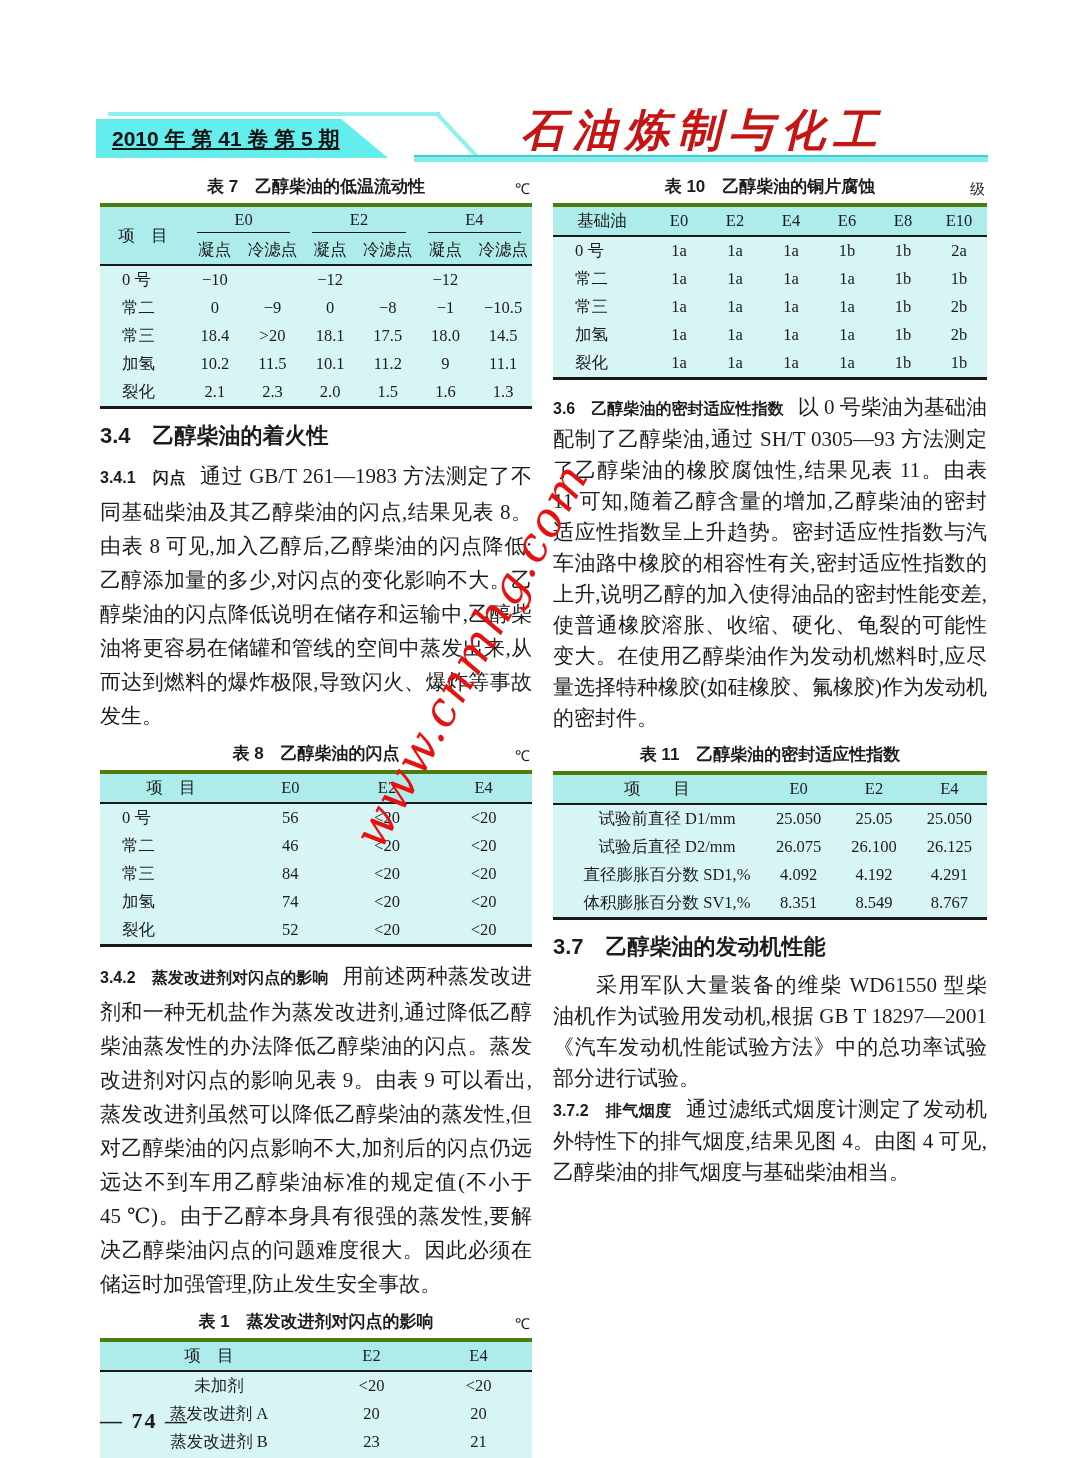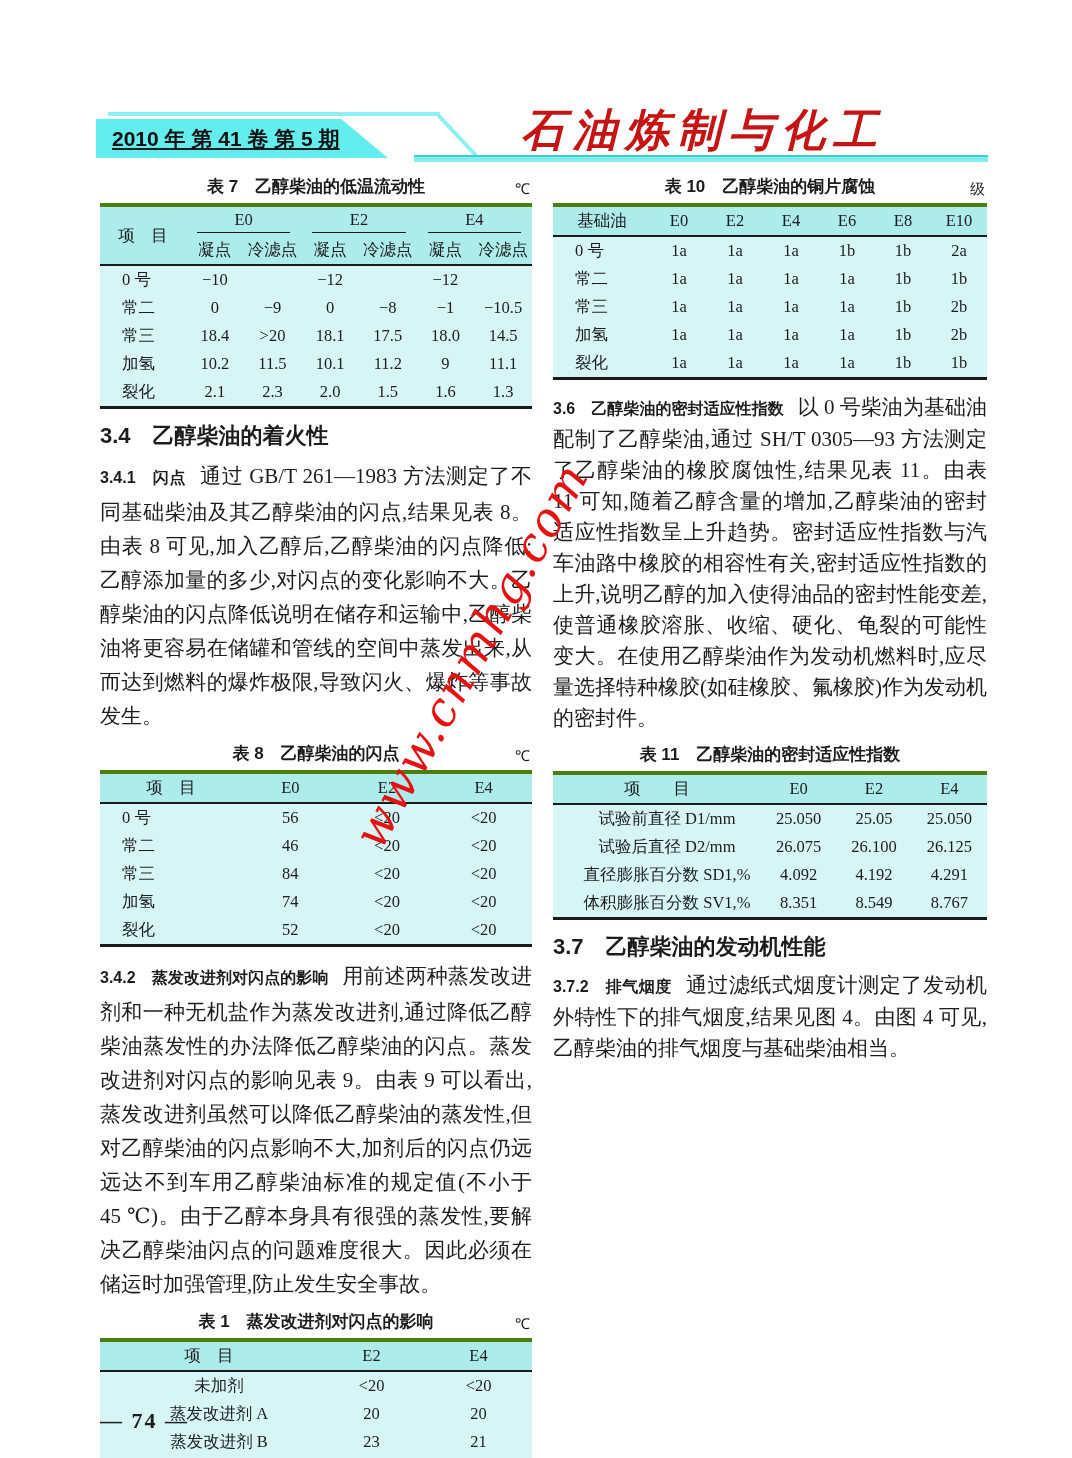--- a/index.html
+++ b/index.html
@@ -423,20 +423,21 @@
             <td>8.351</td>
             <td>8.549</td>
             <td>8.767</td>
           </tr>
         </tbody>
     </table>
   </div>
 
   <div class="sec-heading">3.7　乙醇柴油的发动机性能</div>
 
+  <p class="para indent">采用军队大量装备的维柴 WD61550 型柴油机作为试验用发动机,根据 GB T 18297—2001《汽车发动机性能试验方法》中的总功率试验部分进行试验。</p>
 
 
   <p class="para"><b class="lead">3.7.2　排气烟度</b><span>通过滤纸式烟度计测定了发动机外特性下的排气烟度,结果见图 4。由图 4 可见,乙醇柴油的排气烟度与基础柴油相当。</span></p>
 
 </div>
 
 <div class="watermark">www.cnmhg.com</div>
 <div class="page-number">— 74 —</div>
 
 </body></html>

